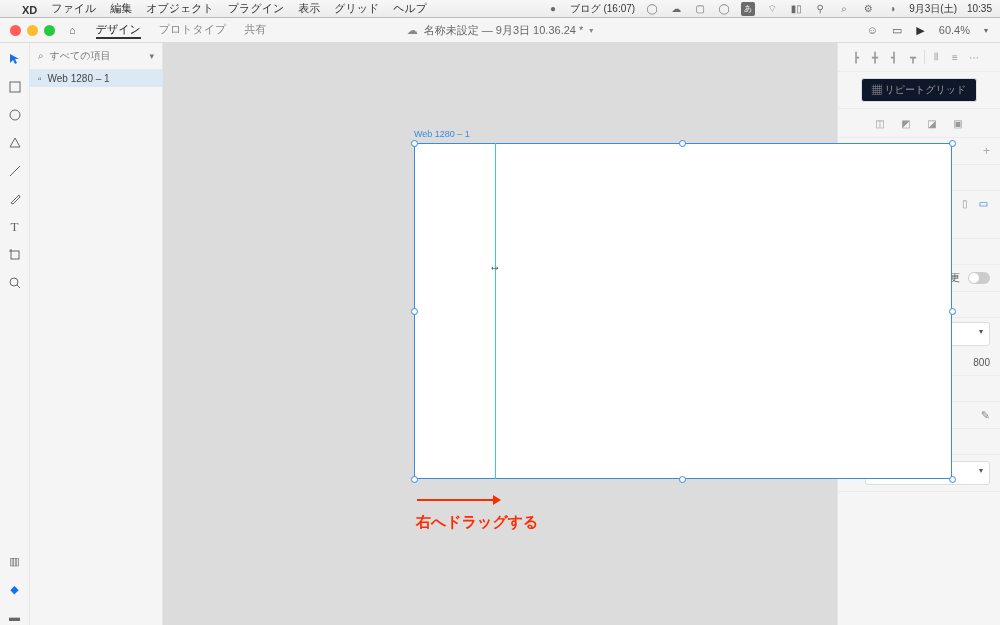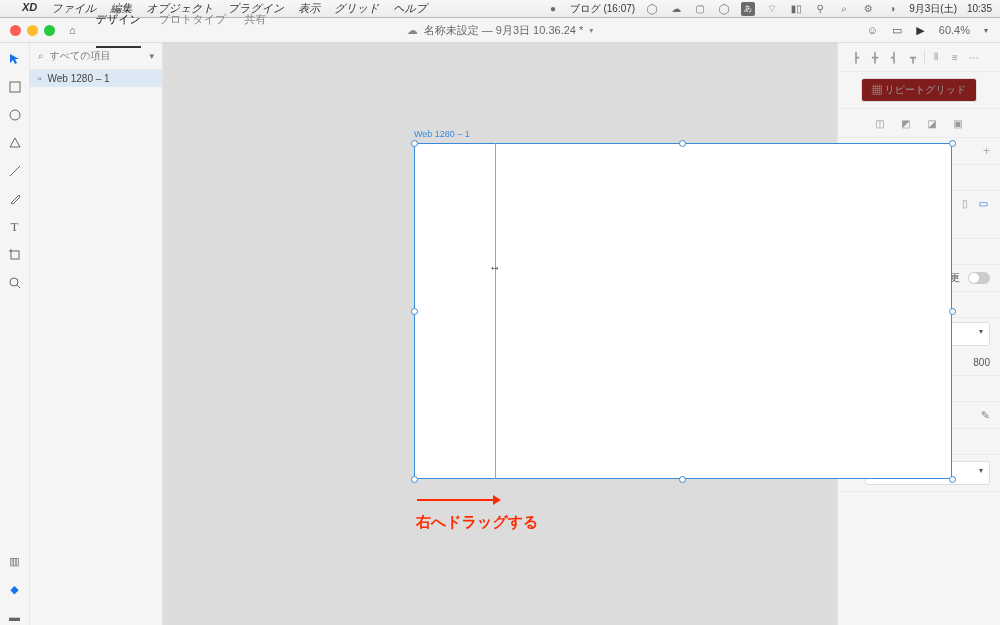--- a/index.html
+++ b/index.html
@@ -1,27 +1,27 @@
 <!DOCTYPE html>
 <html><head>
 <meta charset="utf-8">
 <style>
 * { margin:0; padding:0; box-sizing:border-box; font-family:-apple-system,"Hiragino Sans",sans-serif; }
 body { width:1000px; height:625px; overflow:hidden; background:#dcdcdc; font-size:11px; color:#333; }
 .menubar { height:18px; background:linear-gradient(#f7f7f7,#ececec); display:flex; align-items:center; padding:0 8px; font-size:11px; border-bottom:1px solid #bbb; }
-.menubar .left { display:flex; gap:14px; align-items:flex-start;font-style:italic; }
+.menubar .left { display:flex; gap:14px; align-items:flex-end; }
 .menubar .left span:first-child { font-weight:bold; }
 .menubar .right { margin-left:auto; display:flex; gap:10px; align-items:center; font-size:10px; }
 .menubar .right .ic { width:14px; height:14px; opacity:.7; display:inline-flex;align-items:center;justify-content:center;}
 .apptitle { height:25px; background:#f5f5f5; border-bottom:1px solid #dcdcdc; display:flex; align-items:center; position:relative; }
 .traffic { display:flex; gap:6px; padding-left:10px; }
 .traffic div { width:11px; height:11px; border-radius:50%; }
 .tr-r{background:#ff5f57}.tr-y{background:#febc2e}.tr-g{background:#28c840}
 .apptitle .tabs { display:flex; gap:18px; margin-left:20px; font-size:11px; color:#888;}
-.apptitle .tabs .act{ color:#222; border-bottom:2px solid #333; padding-bottom:19px;}
+.apptitle .tabs .act{ color:#222; border-bottom:2px solid #333; padding-bottom:0;}
 .apptitle .center { position:absolute; left:50%; transform:translateX(-50%); font-size:11px; color:#666; display:flex; align-items:center; gap:6px;}
 .apptitle .rightctl { margin-left:auto; display:flex; gap:14px; padding-right:12px; align-items:center; color:#666; font-size:11px;}
 .main { display:flex; height:582px; }
 .tools { width:30px; background:#f5f5f5; border-right:1px solid #e5e5e5; display:flex; flex-direction:column; align-items:center; padding-top:8px; gap:12px; }
 .tools .ticon { width:16px; height:16px; display:flex; align-items:center; justify-content:center; color:#666; cursor:pointer; }
 .tools .ticon.act{ color:#1473e6;}
 .tools .spacer{flex:1}
 .leftpanel { width:133px; background:#f5f5f5; border-right:1px solid #e5e5e5; }
 .search { display:flex; align-items:center; padding:6px 8px; border-bottom:1px solid #e8e8e8; color:#777; font-size:10px;}
 .search .chev{margin-left:auto;font-size:9px;}
@@ -34,21 +34,21 @@
 .guide { position:absolute; top:100px; left:332px; width:1px; height:336px; background:#2ecde0; }
 .dragcur { position:absolute; left:326px; top:216px; font-size:12px; font-weight:bold;}
 .arrow { position:absolute; left:254px; top:450px; color:#ff2a00; }
 .arrow svg{display:block}
 .anno { position:absolute; left:253px; top:470px; color:#ff2a00; font-size:15px; font-weight:600; }
 .props { width:163px; background:#f5f5f5; border-left:1px solid #e5e5e5; padding:0; font-size:10px; color:#555; overflow:hidden;}
 .props .row { display:flex; align-items:center; padding:6px 10px; gap:6px; border-bottom:1px solid #ececec;}
 .props .row.nogap{gap:3px}
 .props .iconbtn { width:16px; height:16px; display:flex; align-items:center; justify-content:center; color:#999; }
 .props .iconbtn.on{color:#444}
-.props .btn { border:1px solid #ddd; border-radius:3px; padding:4px 10px; font-size:10px; color:#999; background:#7f1d1d;}
+.props .btn { border:1px solid #ddd; border-radius:3px; padding:4px 10px; font-size:10px; color:#999; background:#0f172a;}
 .props .sect { padding:8px 10px 4px; font-size:9px; color:#888; border-bottom:1px solid #ececec;}
 .props .field { display:flex; align-items:center; padding:4px 10px; gap:6px; font-size:10px;}
 .props .field .lab{width:12px;color:#999;font-size:9px}
 .props .field .val{width:42px;color:#333}
 .props .select { border:1px solid #ddd; border-radius:3px; margin:4px 10px; padding:4px 6px; display:flex; justify-content:space-between; font-size:10px; background:#fff;}
 .props .toggle { width:22px; height:12px; background:#ccc; border-radius:6px; position:relative; margin-left:auto;}
 .props .toggle::after{content:"";width:10px;height:10px;background:#fff;border-radius:50%;position:absolute;top:1px;left:1px;}
 .props .chk { width:11px; height:11px; border:1px solid #999; border-radius:2px; display:inline-flex;align-items:center;justify-content:center;font-size:8px;}
 .props .chk.on{background:#444;color:#fff;border-color:#444}
 .props .swatch{width:18px;height:12px;border:1px solid #ccc;background:#fff;}

